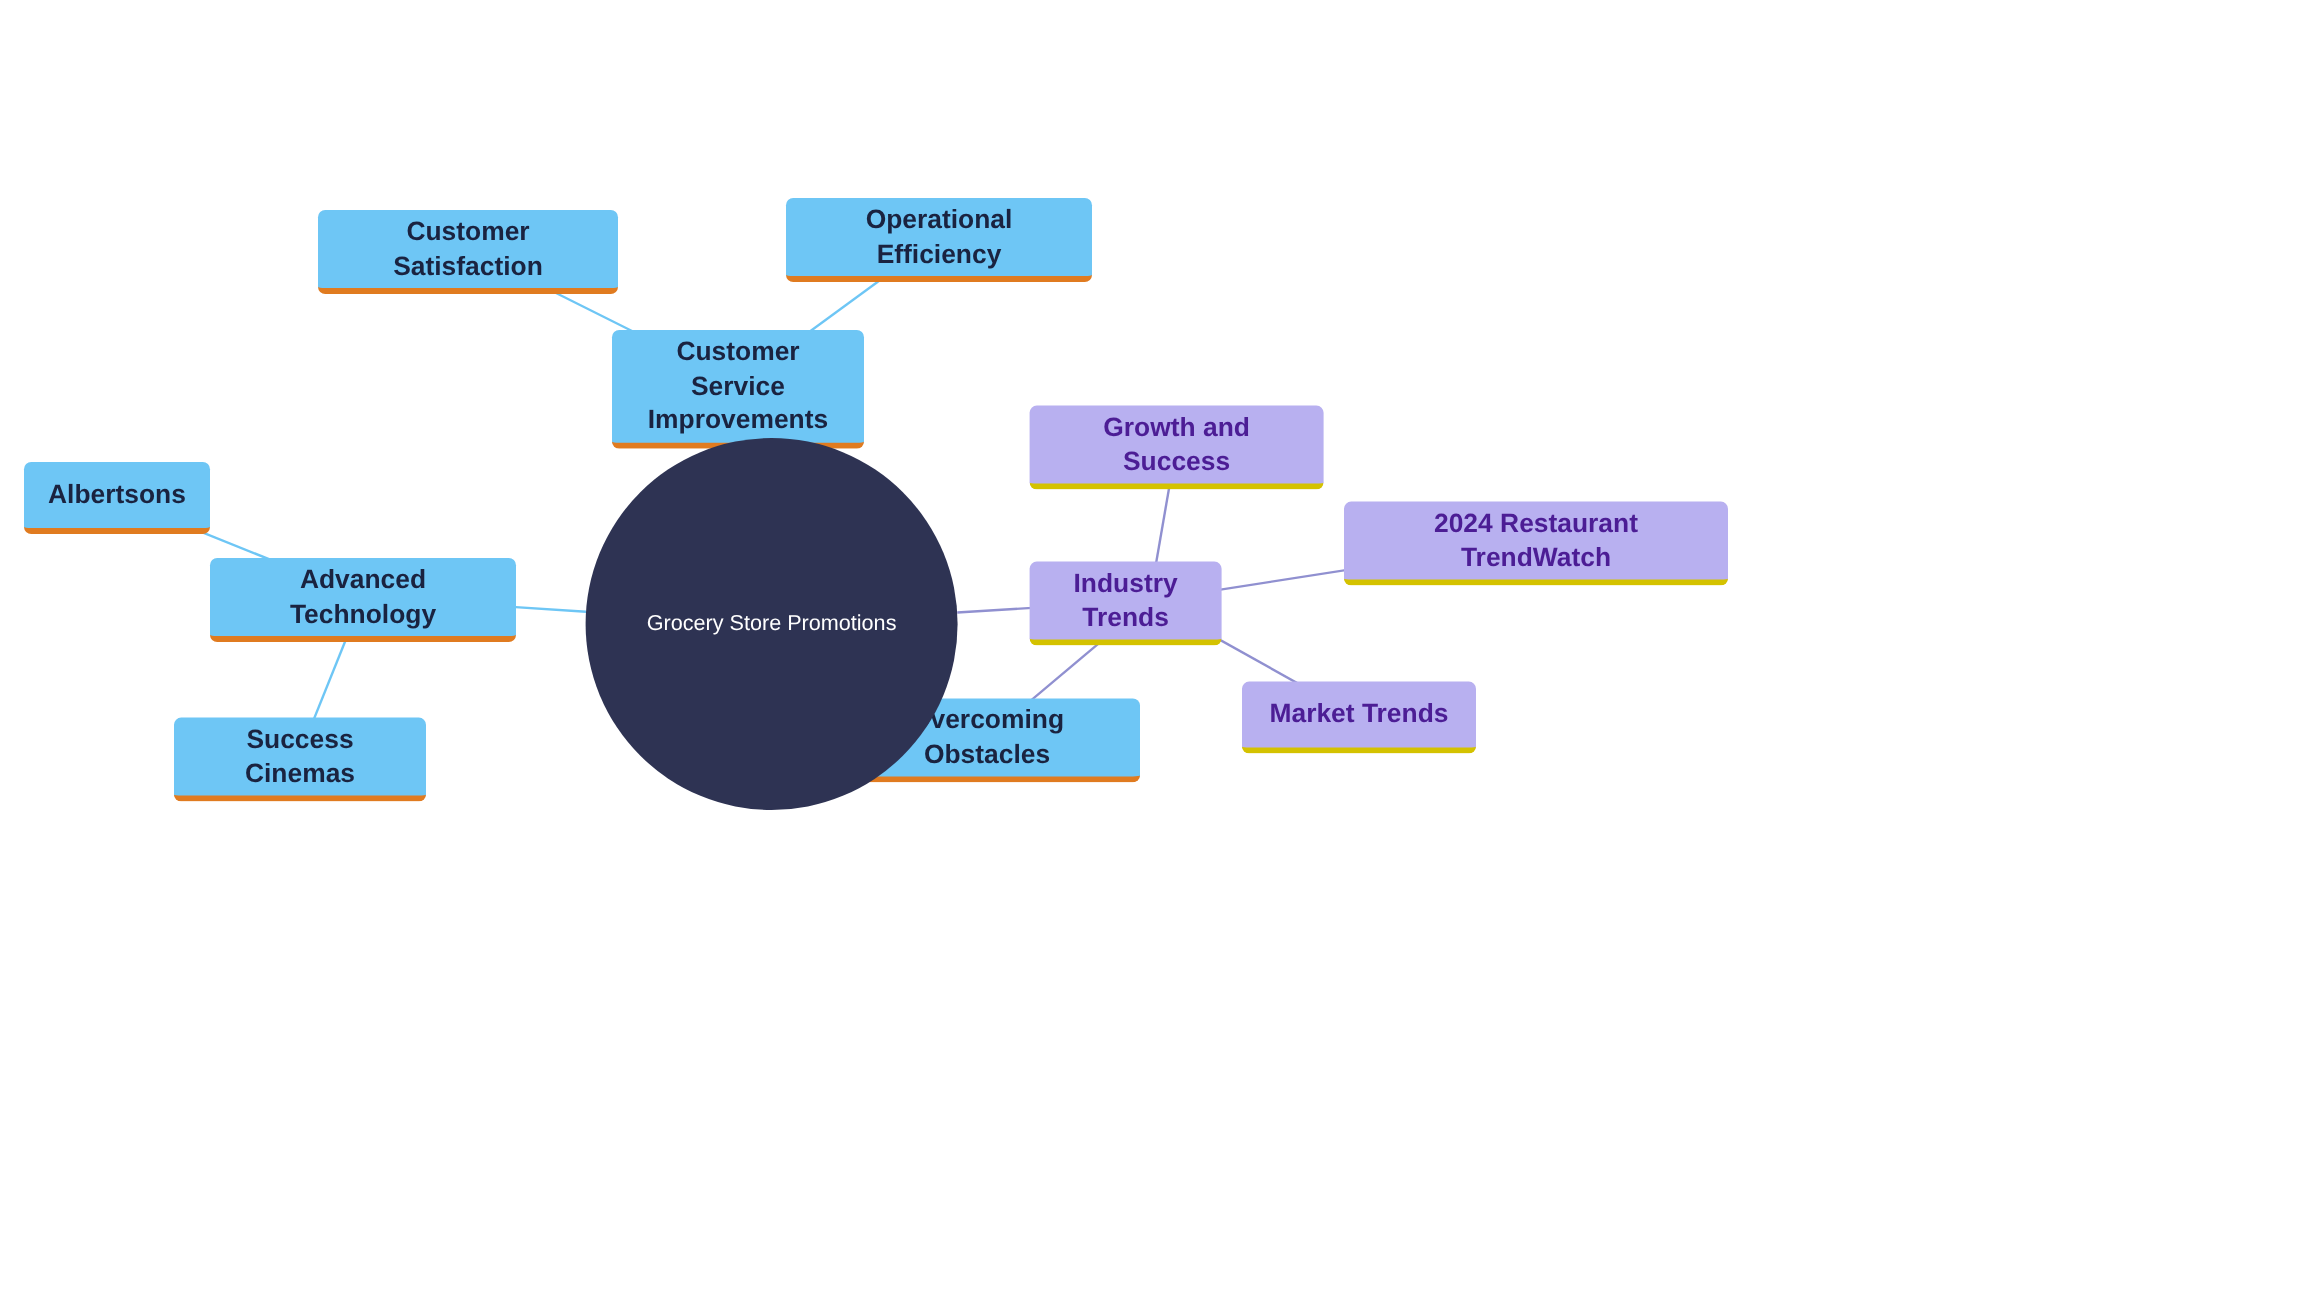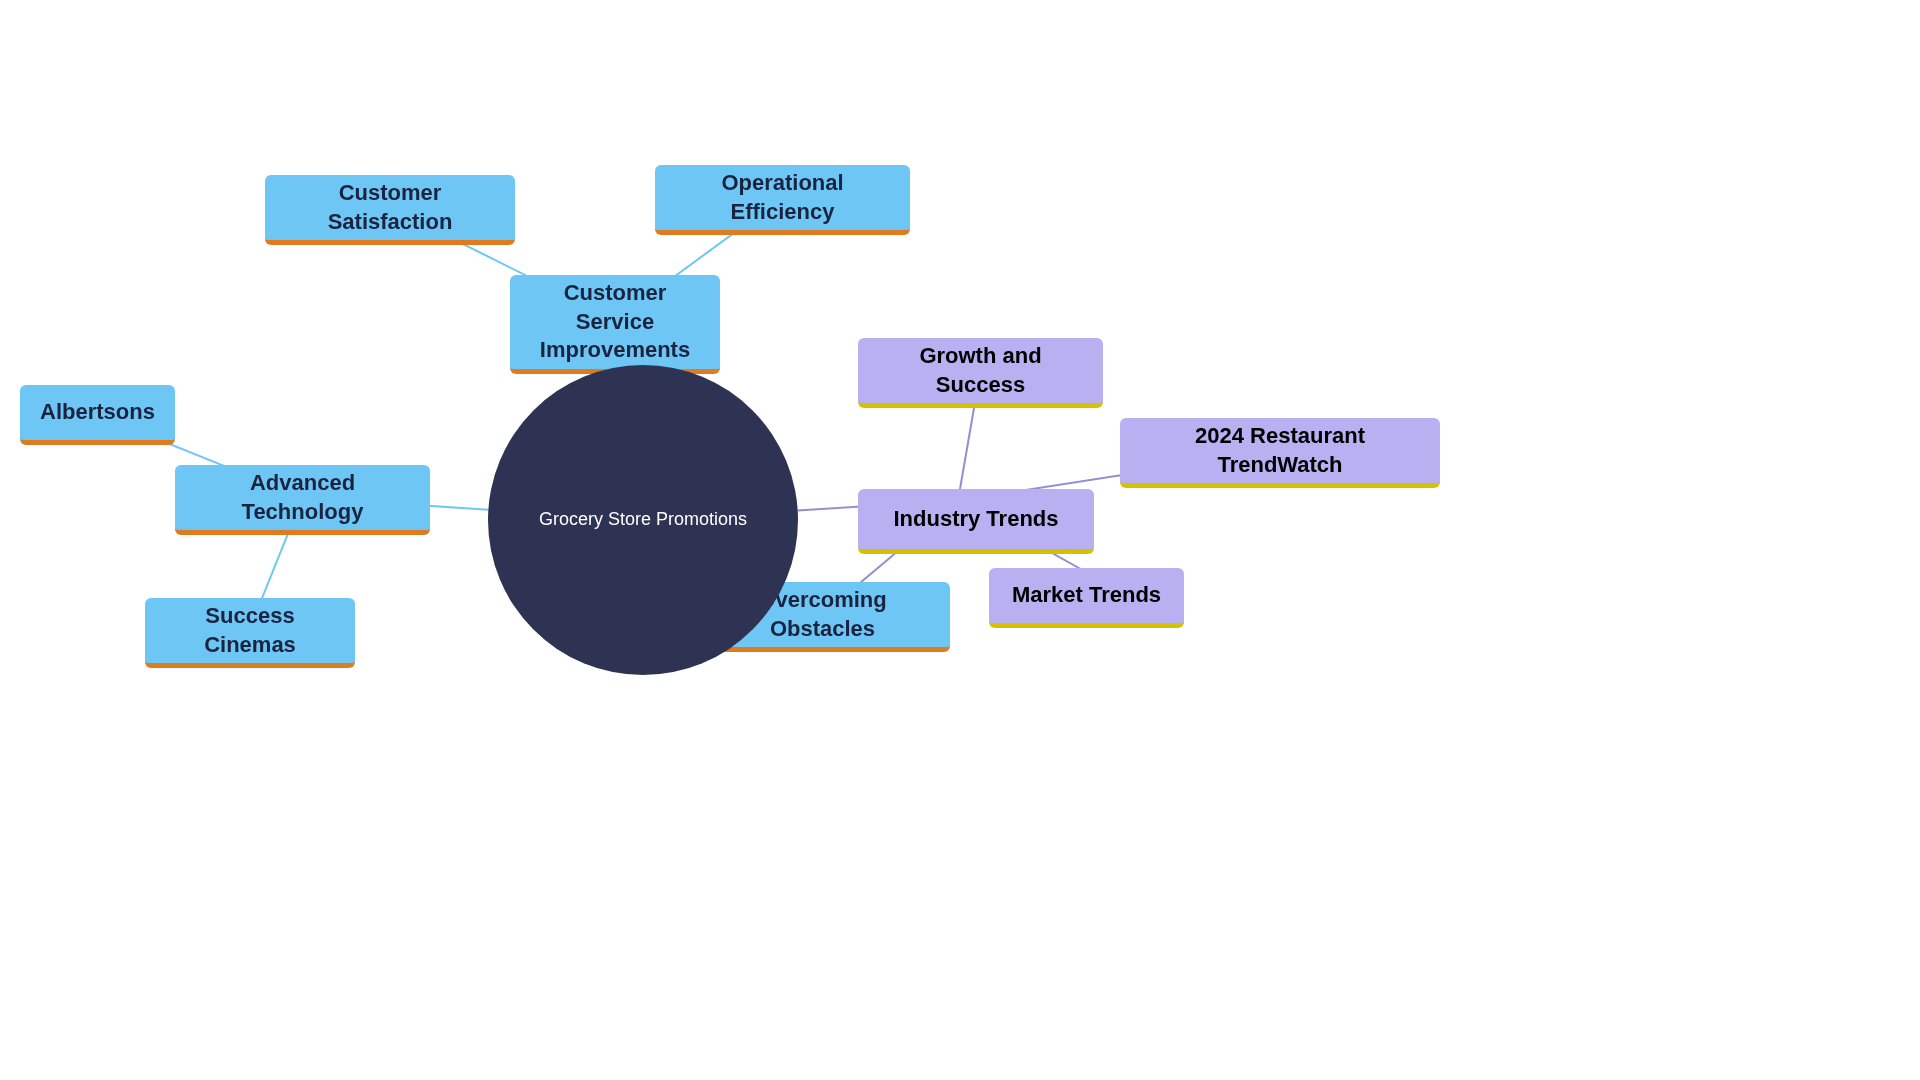--- a/index.html
+++ b/index.html
@@ -32,21 +32,21 @@
       padding: 4px 18px;
       line-height: 1.3;
     }
     .node-blue {
       background: #6ec6f5;
       color: #1a2340;
       border-bottom: 5px solid #e07b20;
     }
     .node-purple {
       background: #b8b0f0;
-      color: #000000;
+      color: #4c1d95;
       border-bottom: 5px solid #d4c200;
     }
     .center-node {
       position: absolute;
       border-radius: 50%;
       background: #2e3353;
       color: #ffffff;
       display: flex;
       align-items: center;
       justify-content: center;
@@ -93,25 +93,25 @@
     </div>
     <div class="node node-blue" id="node-advanced-technology" style="left: 175px; top: 465px; width: 255px; min-height: 65px;">
       <span>Advanced Technology</span>
     </div>
     <div class="node node-blue" id="node-cineplex-cinemas" style="left: 145px; top: 598px; width: 210px; min-height: 60px;">
       <span>Success Cinemas</span>
     </div>
     <div class="node node-purple" id="node-growth-and-success" style="left: 858px; top: 338px; width: 245px; min-height: 65px;">
       <span>Growth and Success</span>
     </div>
-    <div class="node node-purple" id="node-industry-trends" style="left: 858px; top: 468px; width: 236px; min-height: 65px; margin-top: 21px;">
+    <div class="node node-purple" id="node-industry-trends" style="left: 858px; top: 468px; width: 160px; min-height: 65px;">
       <span>Industry Trends</span>
     </div>
     <div class="node node-blue" id="node-overcoming-obstacles" style="left: 695px; top: 582px; width: 255px; min-height: 65px;">
       <span>Overcoming Obstacles</span>
     </div>
     <div class="node node-purple" id="node-2024-restaurant-trendwatch" style="left: 1120px; top: 418px; width: 320px; min-height: 65px;">
       <span>2024 Restaurant TrendWatch</span>
     </div>
-    <div class="node node-purple" id="node-market-trends" style="left: 989px; top: 568px; width: 195px; min-height: 60px;">
+    <div class="node node-purple" id="node-market-trends" style="left: 1035px; top: 568px; width: 195px; min-height: 60px;">
       <span>Market Trends</span>
     </div>
   </div>
 
 </body></html>

